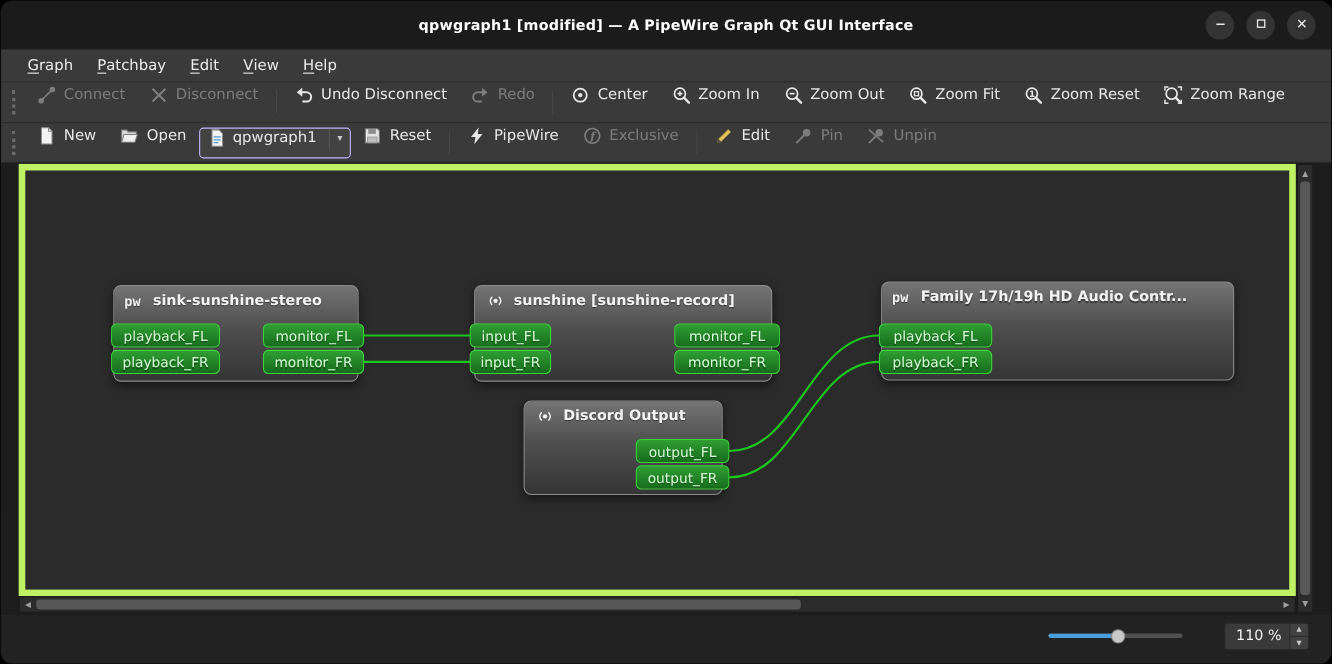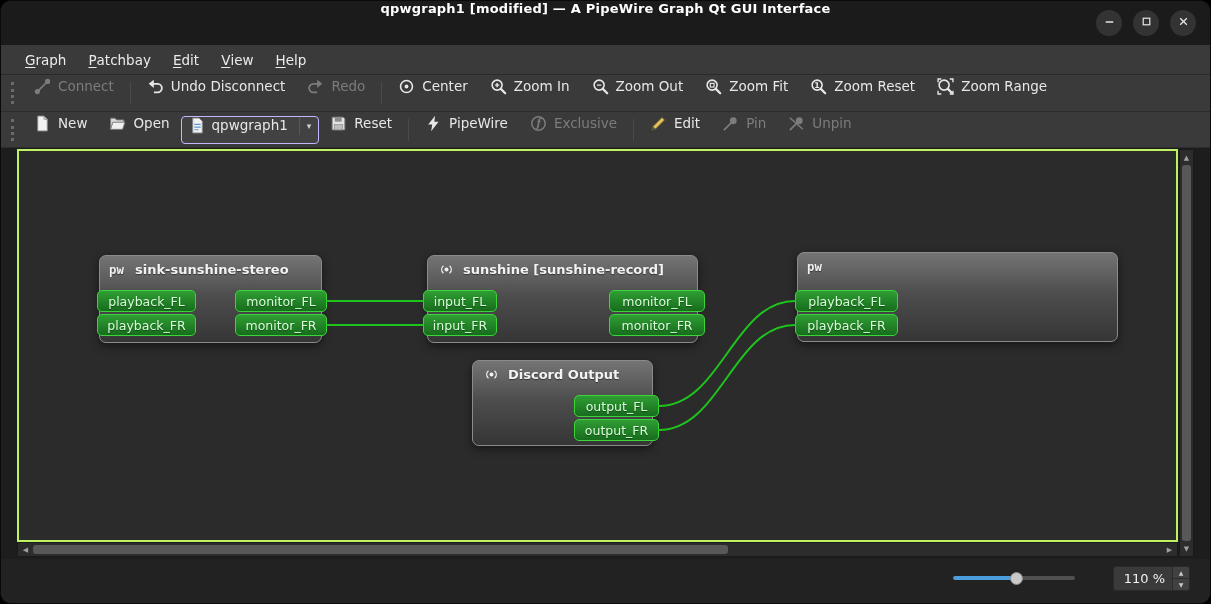--- a/index.html
+++ b/index.html
@@ -3,21 +3,21 @@
 <meta charset="utf-8">
 <style>
   * { margin:0; padding:0; box-sizing:border-box; }
   html,body { width:1211px; height:604px; background:#000; overflow:hidden;
     font-family:"DejaVu Sans","Liberation Sans",sans-serif; }
   #window { position:relative; width:1211px; height:604px; background:#232323;
     border:1px solid #0a0a0a; border-radius:11px; overflow:hidden; }
 
   
   #titlebar { position:absolute; top:0; left:0; right:0; height:44px; background:#1b1b1b;
-    display:flex; align-items:flex-start; justify-content:center; }
+    display:flex; align-items:center; justify-content:center; }
   #window-title { color:#ffffff; font-size:13px; font-weight:bold; letter-spacing:.2px; }
   #window-controls { position:absolute; right:14px; top:9px; display:flex; gap:11px; }
   .win-btn { width:26px; height:26px; border-radius:50%; background:#333333; color:#e6e6e6;
     display:flex; align-items:center; justify-content:center; }
   .win-btn svg { width:15px; height:15px; }
 
   
   #menubar { position:absolute; top:44px; left:0; right:0; height:30px; background:#3a3a3a;
     border-bottom:1px solid #2a2a2a; display:flex; align-items:stretch; padding-left:13px; }
   .menu-item { display:flex; align-items:center; padding:0 11px; color:#ebebeb; font-size:13.5px; }
@@ -35,21 +35,21 @@
   .tb-item.disabled { color:#7c7c7c; }
   .tb-icon { width:17px; height:17px; display:flex; }
   .tb-icon svg { width:100%; height:100%; }
   .tb-item.combo { border:1px solid #c4b5fd; background:#424242; height:28px; padding:0 7px; gap:6px; }
   .combo .caret { font-size:9px; color:#cfcfcf; margin-left:5px; border-left:1px solid #575757;
     padding-left:7px; height:18px; display:flex; align-items:center; }
 
   
   #main { position:absolute; top:147px; left:0; width:1211px; height:411px; background:#1d1d1d; }
   #graph-canvas { position:absolute; left:16px; top:1px; width:1161px; height:393px;
-    background:#2b2b2b; border:2px solid #bef264; overflow:hidden; }
+    background:#2b2b2b; border:6px solid #bef264; overflow:hidden; }
   #links { position:absolute; left:0; top:0; width:100%; height:100%; z-index:3; pointer-events:none; }
   #links path { pointer-events:stroke; }
 
   .node { position:absolute; z-index:1; border-radius:7px; border:1px solid #8b8b8b;
     background:linear-gradient(180deg,#747474 0%,#4e4e4e 45%,#353535 100%);
     box-shadow:0 3px 9px rgba(0,0,0,.5); }
   .node-header { display:flex; align-items:center; gap:7px; padding:6px 9px; color:#f3f3f3;
     font-weight:bold; font-size:13px; white-space:nowrap; overflow:hidden;
     text-shadow:0 1px 1px rgba(0,0,0,.45); }
   .node-icon { width:19px; height:15px; display:flex; flex:none; }
@@ -136,20 +136,29 @@
       <div class="tb-item disabled">
         <span class="tb-icon">
           <svg viewBox="0 0 16 16">
             <line x1="3" y1="13" x2="13" y2="3" stroke="currentColor" stroke-width="1.5"></line>
             <circle cx="3.2" cy="12.8" r="2.4" fill="currentColor"></circle>
             <circle cx="12.8" cy="3.2" r="2.4" fill="currentColor"></circle>
           </svg>
         </span>
         <span class="tb-label">Connect</span>
       </div>
+      <div class="tb-item disabled">
+        <span class="tb-icon">
+          <svg viewBox="0 0 16 16">
+            <line x1="2.5" y1="2.5" x2="13.5" y2="13.5" stroke="currentColor" stroke-width="1.9"></line>
+            <line x1="13.5" y1="2.5" x2="2.5" y2="13.5" stroke="currentColor" stroke-width="1.9"></line>
+          </svg>
+        </span>
+        <span class="tb-label">Disconnect</span>
+      </div>
       <div class="tb-sep"></div>
       <div class="tb-item">
         <span class="tb-icon">
           <svg viewBox="0 0 16 16">
             <path d="M4,5.5 H10 a4,4 0 0 1 0,8 H6.5" fill="none" stroke="currentColor" stroke-width="1.7"></path>
             <polygon points="6.4,1.6 6.4,9.4 1.6,5.5" fill="currentColor"></polygon>
           </svg>
         </span>
         <span class="tb-label">Undo Disconnect</span>
       </div>
@@ -351,20 +360,21 @@
         <div class="port in" style="left: 404px; top: 163px; width: 74px;">input_FR</div>
         <div class="port out" style="left: 590px; top: 139px; width: 96px;">monitor_FL</div>
         <div class="port out" style="left: 590px; top: 163px; width: 96px;">monitor_FR</div>
         <div class="node" style="left: 778px; top: 101px; width: 321px; height: 90px;">
           <div class="node-header">
             <span class="node-icon">
               <svg viewBox="0 0 20 14">
                 <text x="0" y="11.5" font-size="13" font-weight="bold" fill="#f0f0f0" font-family="DejaVu Sans Mono, monospace">pw</text>
               </svg>
             </span>
+            <span class="node-title-text">Family 17h/19h HD Audio Contr...</span>
           </div>
         </div>
         <div class="port in" style="left: 776px; top: 139px; width: 103px;">playback_FL</div>
         <div class="port in" style="left: 776px; top: 163px; width: 103px;">playback_FR</div>
         <div class="node" style="left: 453px; top: 209px; width: 181px; height: 86px;">
           <div class="node-header">
             <span class="node-icon">
               <svg viewBox="0 0 16 16">
                 <circle cx="8" cy="8" r="2.1" fill="#f0f0f0"></circle>
                 <path d="M4.4,11.6 A5.1,5.1 0 0 1 4.4,4.4" fill="none" stroke="#f0f0f0" stroke-width="1.4" stroke-linecap="round"></path>

